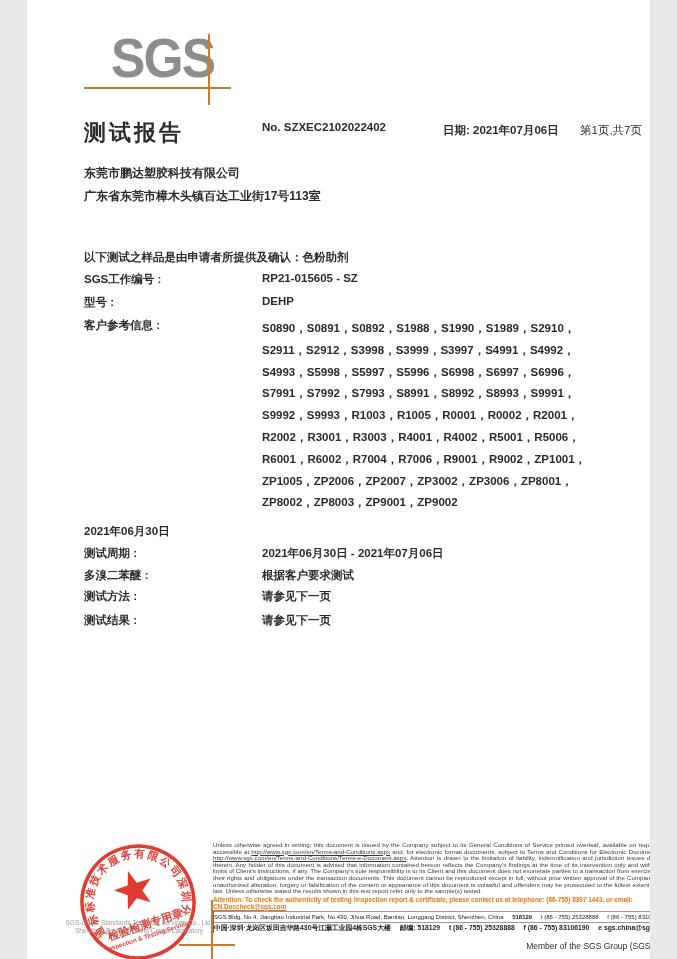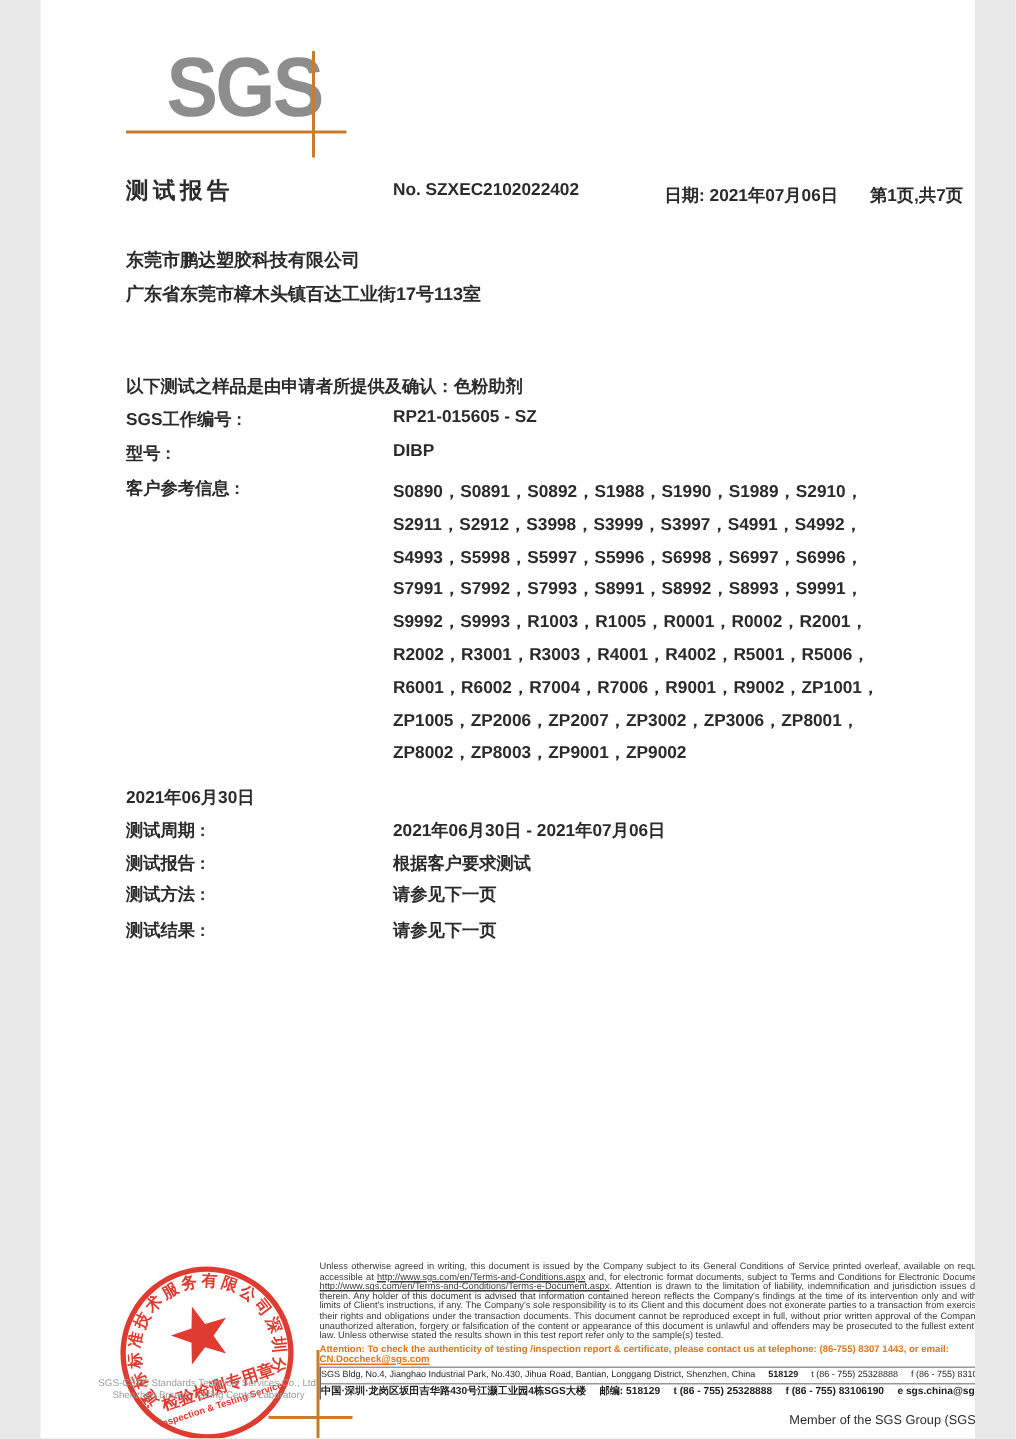--- a/index.html
+++ b/index.html
@@ -13,24 +13,24 @@
     position:absolute;left:84px;top:30px;font-size:56px;line-height:1;
     font-weight:800;letter-spacing:-2px;color:#8d8d8d;
     font-family:"Liberation Sans",sans-serif;transform:scaleX(.92);transform-origin:left;
   }
   .reg-line{position:absolute;background:#c87d2e;}
   .logo-hline{left:57px;top:87px;width:147px;height:2px;}
   .logo-vline{left:181px;top:34px;width:2px;height:71px;}
   .bottom-vline{left:184px;top:900px;width:2px;height:59px;}
   .bottom-hline{left:152px;top:944px;width:56px;height:2px;}
   
-  .doc-title{position:absolute;left:57px;top:118px;font-size:15px;font-weight:800;letter-spacing:3px;}
+  .doc-title{position:absolute;left:57px;top:118px;font-size:22px;font-weight:800;letter-spacing:3px;}
   .report-no{position:absolute;left:235px;top:121px;font-size:11.5px;font-weight:700;}
   .report-date{position:absolute;left:416px;top:123px;font-size:11.5px;font-weight:700;}
-  .page-info{position:absolute;left:553px;top:123px;font-size:11.5px;font-weight:700;}
+  .page-info{position:absolute;left:553px;top:123px;font-size:11.5px;font-weight:400;}
   
   .company{position:absolute;left:57px;top:165px;font-size:12px;font-weight:700;}
   .company-addr{position:absolute;left:57px;top:188px;font-size:12px;font-weight:700;}
   
   .statement{position:absolute;left:57px;top:250px;font-size:11.5px;font-weight:700;}
   .frow{position:absolute;left:57px;width:585px;display:flex;font-size:11.5px;font-weight:700;}
   .frow .lbl{width:178px;flex:none;}
   .frow .val{flex:1;}
   .ref-line{line-height:21.8px;height:21.8px;}
   .concl .val{line-height:19.2px;font-weight:700;}
@@ -73,21 +73,21 @@
   <div class="company-addr">广东省东莞市樟木头镇百达工业街17号113室</div>
 
   <div class="statement">以下测试之样品是由申请者所提供及确认：色粉助剂</div>
 
   <div class="frow" style="top:272px">
     <div class="lbl">SGS工作编号 :</div>
     <div class="val">RP21-015605 - SZ</div>
   </div>
   <div class="frow" style="top:295px">
     <div class="lbl">型号 :</div>
-    <div class="val">DIBP</div>
+    <div class="val">DEHP</div>
   </div>
   <div class="frow" style="top:318px">
     <div class="lbl">客户参考信息 :</div>
     <div class="val">
       <div class="ref-line">S0890，S0891，S0892，S1988，S1990，S1989，S2910，</div>
       <div class="ref-line">S2911，S2912，S3998，S3999，S3997，S4991，S4992，</div>
       <div class="ref-line">S4993，S5998，S5997，S5996，S6998，S6997，S6996，</div>
       <div class="ref-line">S7991，S7992，S7993，S8991，S8992，S8993，S9991，</div>
       <div class="ref-line">S9992，S9993，R1003，R1005，R0001，R0002，R2001，</div>
       <div class="ref-line">R2002，R3001，R3003，R4001，R4002，R5001，R5006，</div>
@@ -97,21 +97,21 @@
     </div>
   </div>
   <div class="frow" style="top:524px">
     <div class="val">2021年06月30日</div>
   </div>
   <div class="frow" style="top:546px">
     <div class="lbl">测试周期 :</div>
     <div class="val">2021年06月30日 - 2021年07月06日</div>
   </div>
   <div class="frow" style="top:568px">
-    <div class="lbl">测试报告 :</div>
+    <div class="lbl">多溴二苯醚 :</div>
     <div class="val">根据客户要求测试</div>
   </div>
   <div class="frow" style="top:589px">
     <div class="lbl">测试方法 :</div>
     <div class="val">请参见下一页</div>
   </div>
   <div class="frow" style="top:613px">
     <div class="lbl">测试结果 :</div>
     <div class="val">请参见下一页</div>
   </div>

